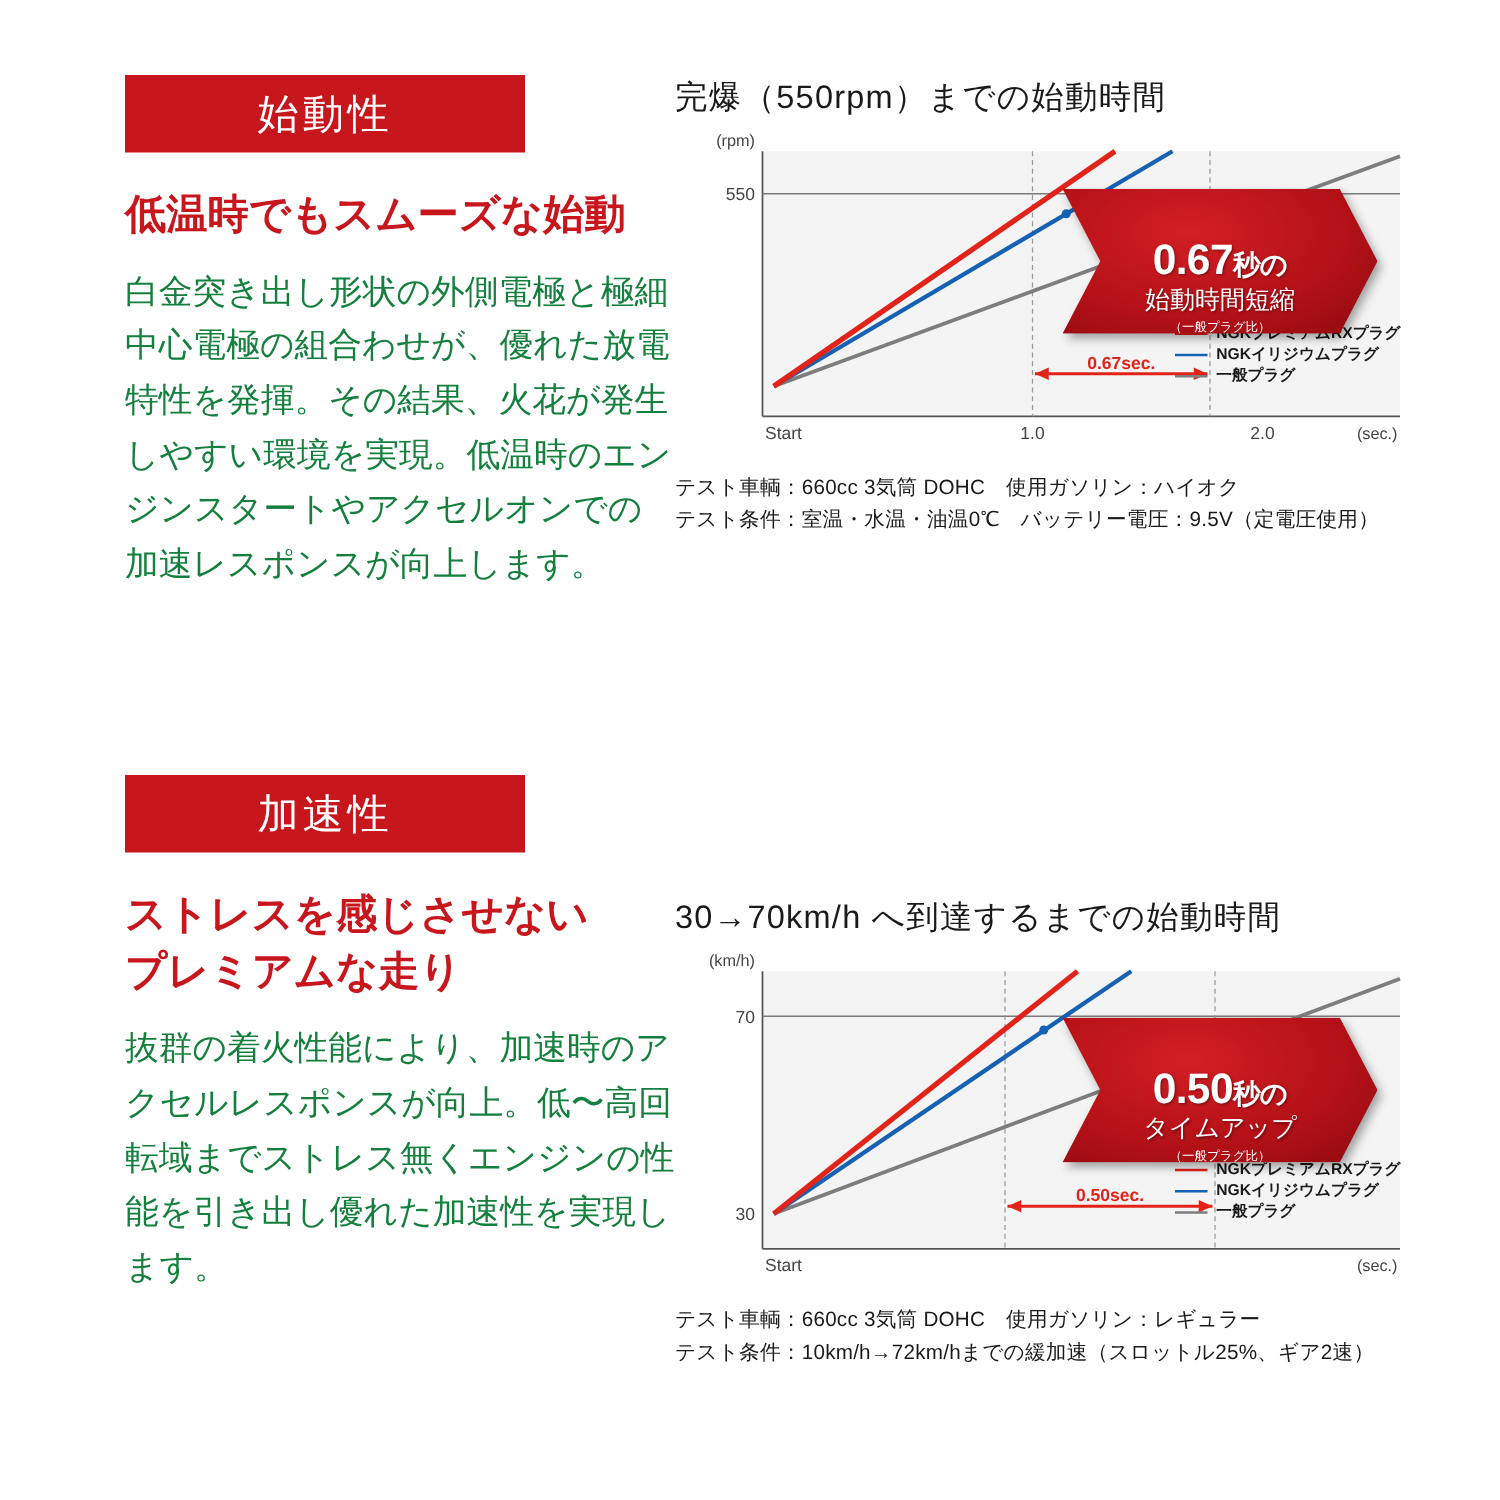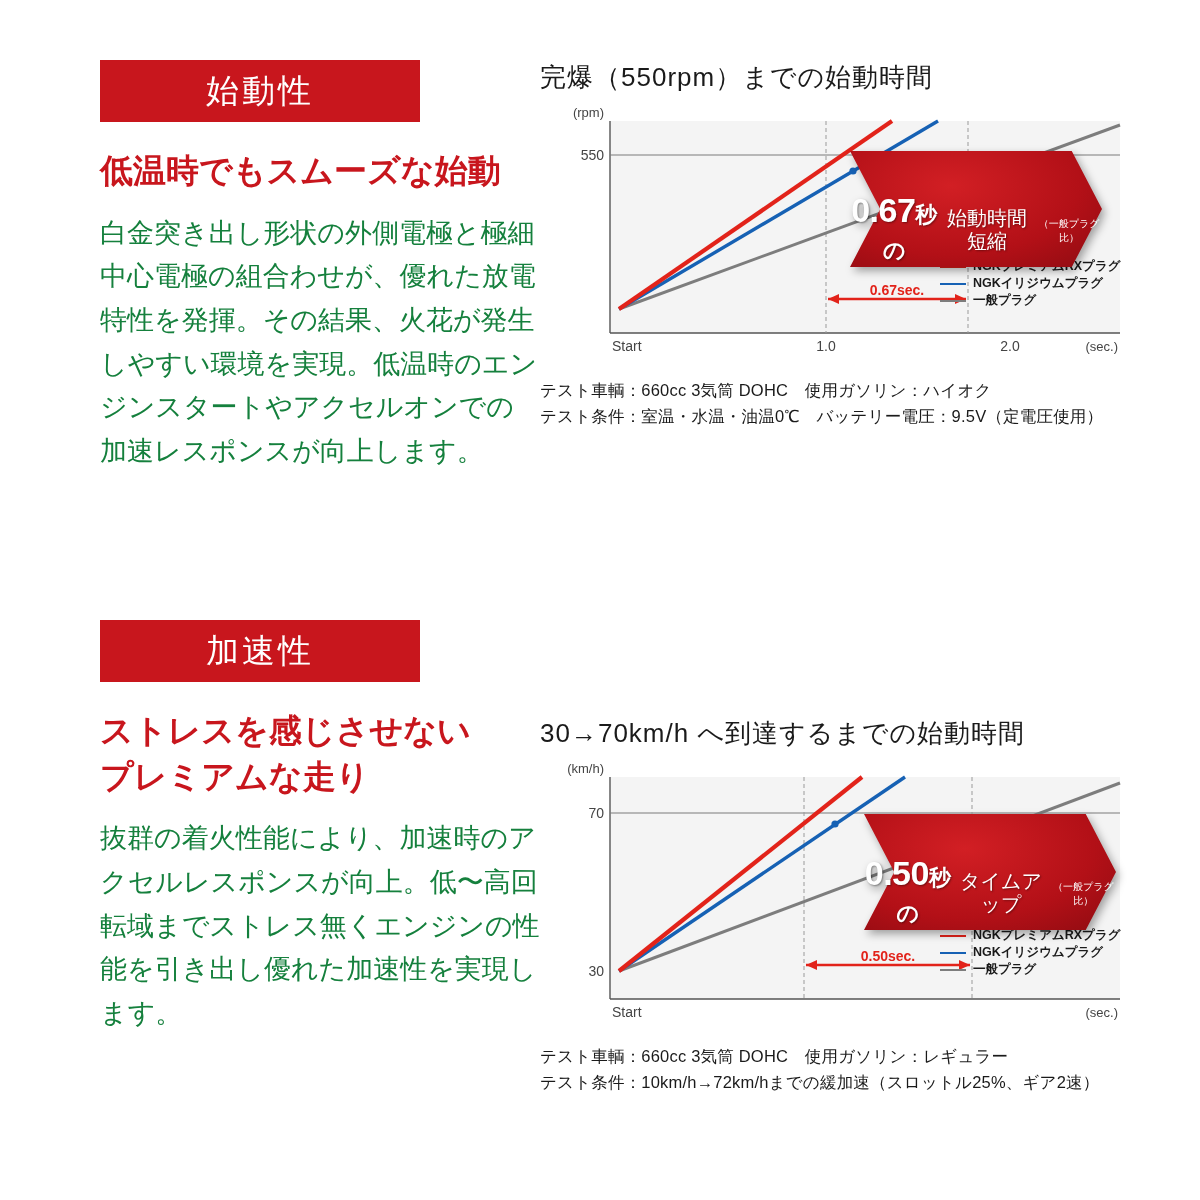--- a/index.html
+++ b/index.html
@@ -130,21 +130,21 @@
   .callout-shape {
     position: absolute;
     inset: 0;
     background: radial-gradient(ellipse at 40% 30%, #d21f24 0%, #b31017 60%, #8e0b11 100%);
     clip-path: polygon(0% 0%, 88% 0%, 100% 50%, 88% 100%, 0% 100%, 12% 50%);
   }
   .callout-inner {
     position: absolute;
     inset: 0;
     display: flex;
-    flex-direction: row;
+    flex-direction: column;
     align-items: center;
     justify-content: flex-start;
     margin-top: 40px;
   }
   .callout-big {
     font-size: 34px;
     font-weight: bold;
     line-height: 1.05;
     letter-spacing: -0.5px;
     text-shadow: 1px 1px 2px rgba(0,0,0,.4);
@@ -301,21 +301,21 @@
           <div class="legend-row">
             <span class="legend-swatch sw-blue"></span>
             <span class="legend-label">NGKイリジウムプラグ</span>
           </div>
           <div class="legend-row">
             <span class="legend-swatch sw-gray"></span>
             <span class="legend-label">一般プラグ</span>
           </div>
         </div>
 
-        <div class="callout" style="left:324px; top:55px;">
+        <div class="callout" style="left:310px; top:55px;">
           <div class="callout-shape"></div>
           <div class="callout-inner">
             <div class="callout-big">
               <span>0.50</span><span class="unit">秒の</span>
             </div>
             <div class="callout-mid">タイムアップ</div>
             <div class="callout-small">（一般プラグ比）</div>
           </div>
         </div>
       </div>

